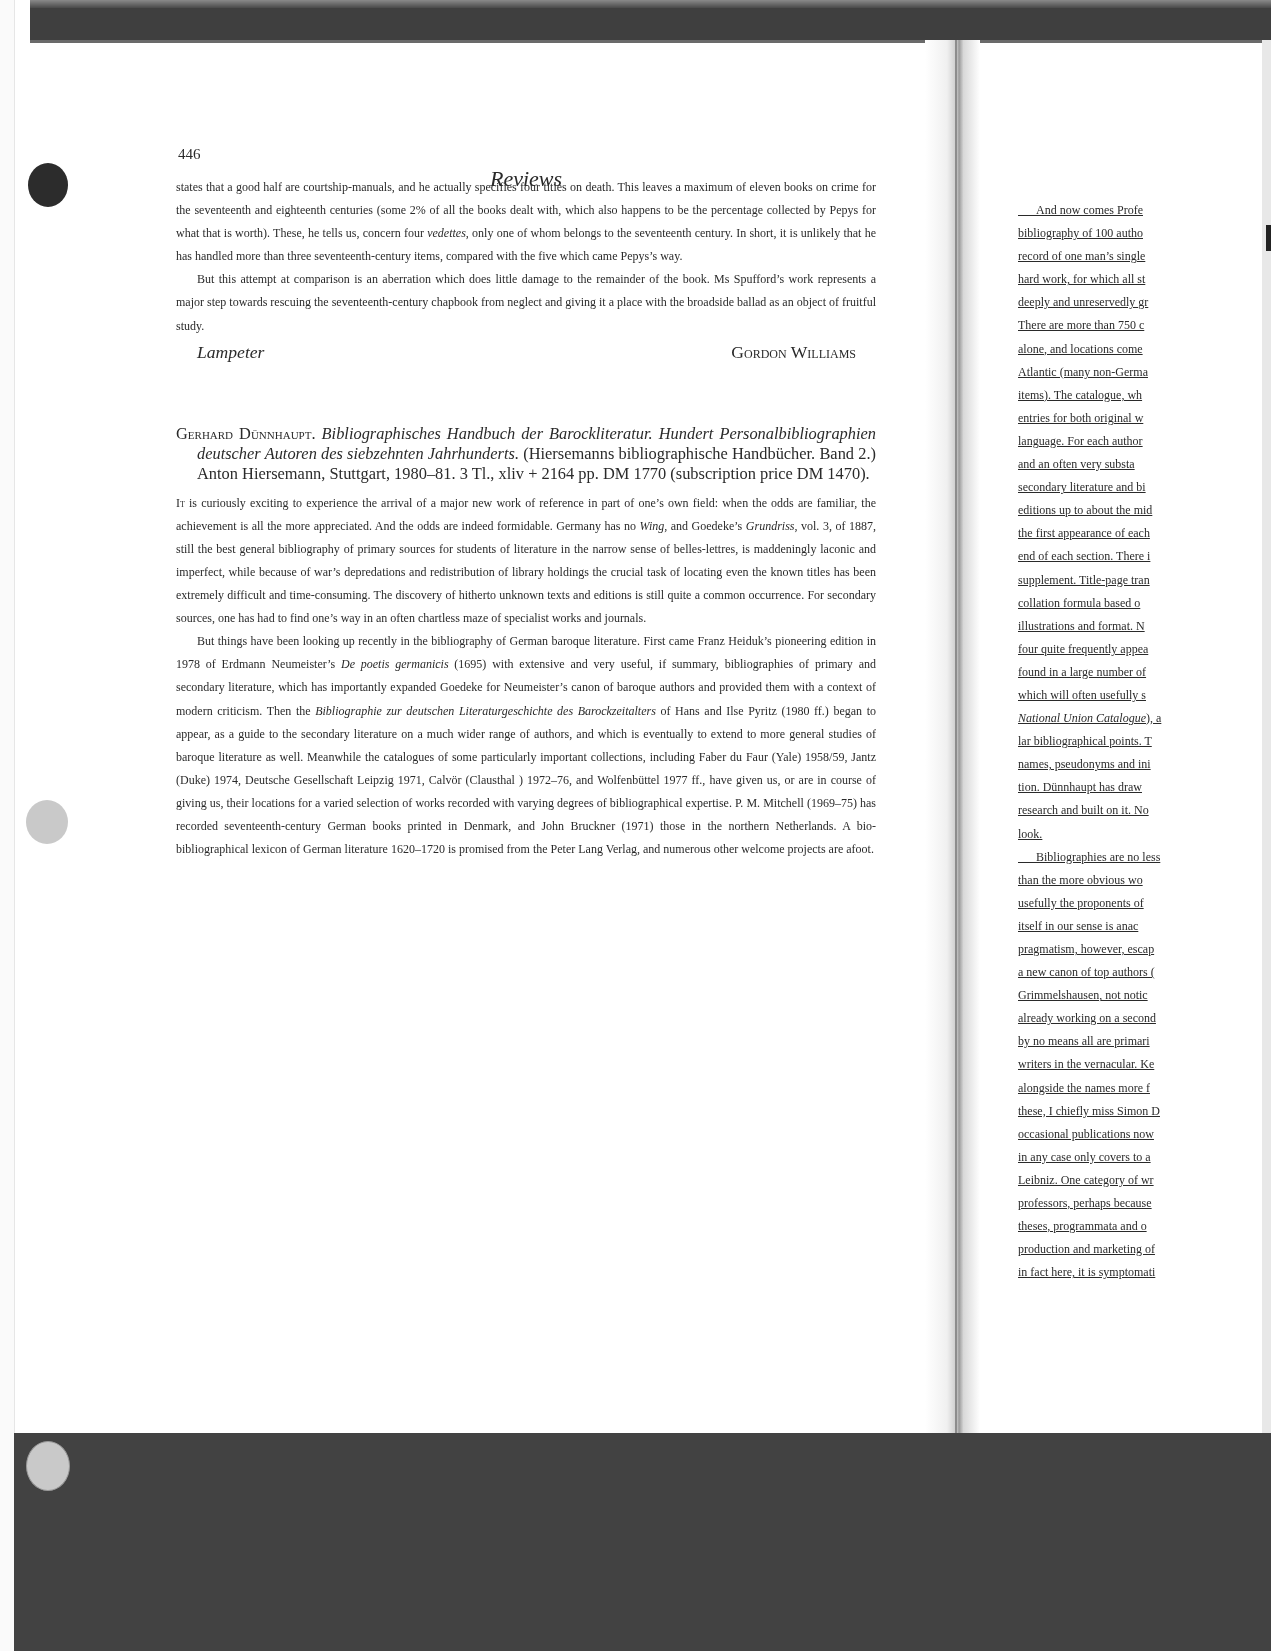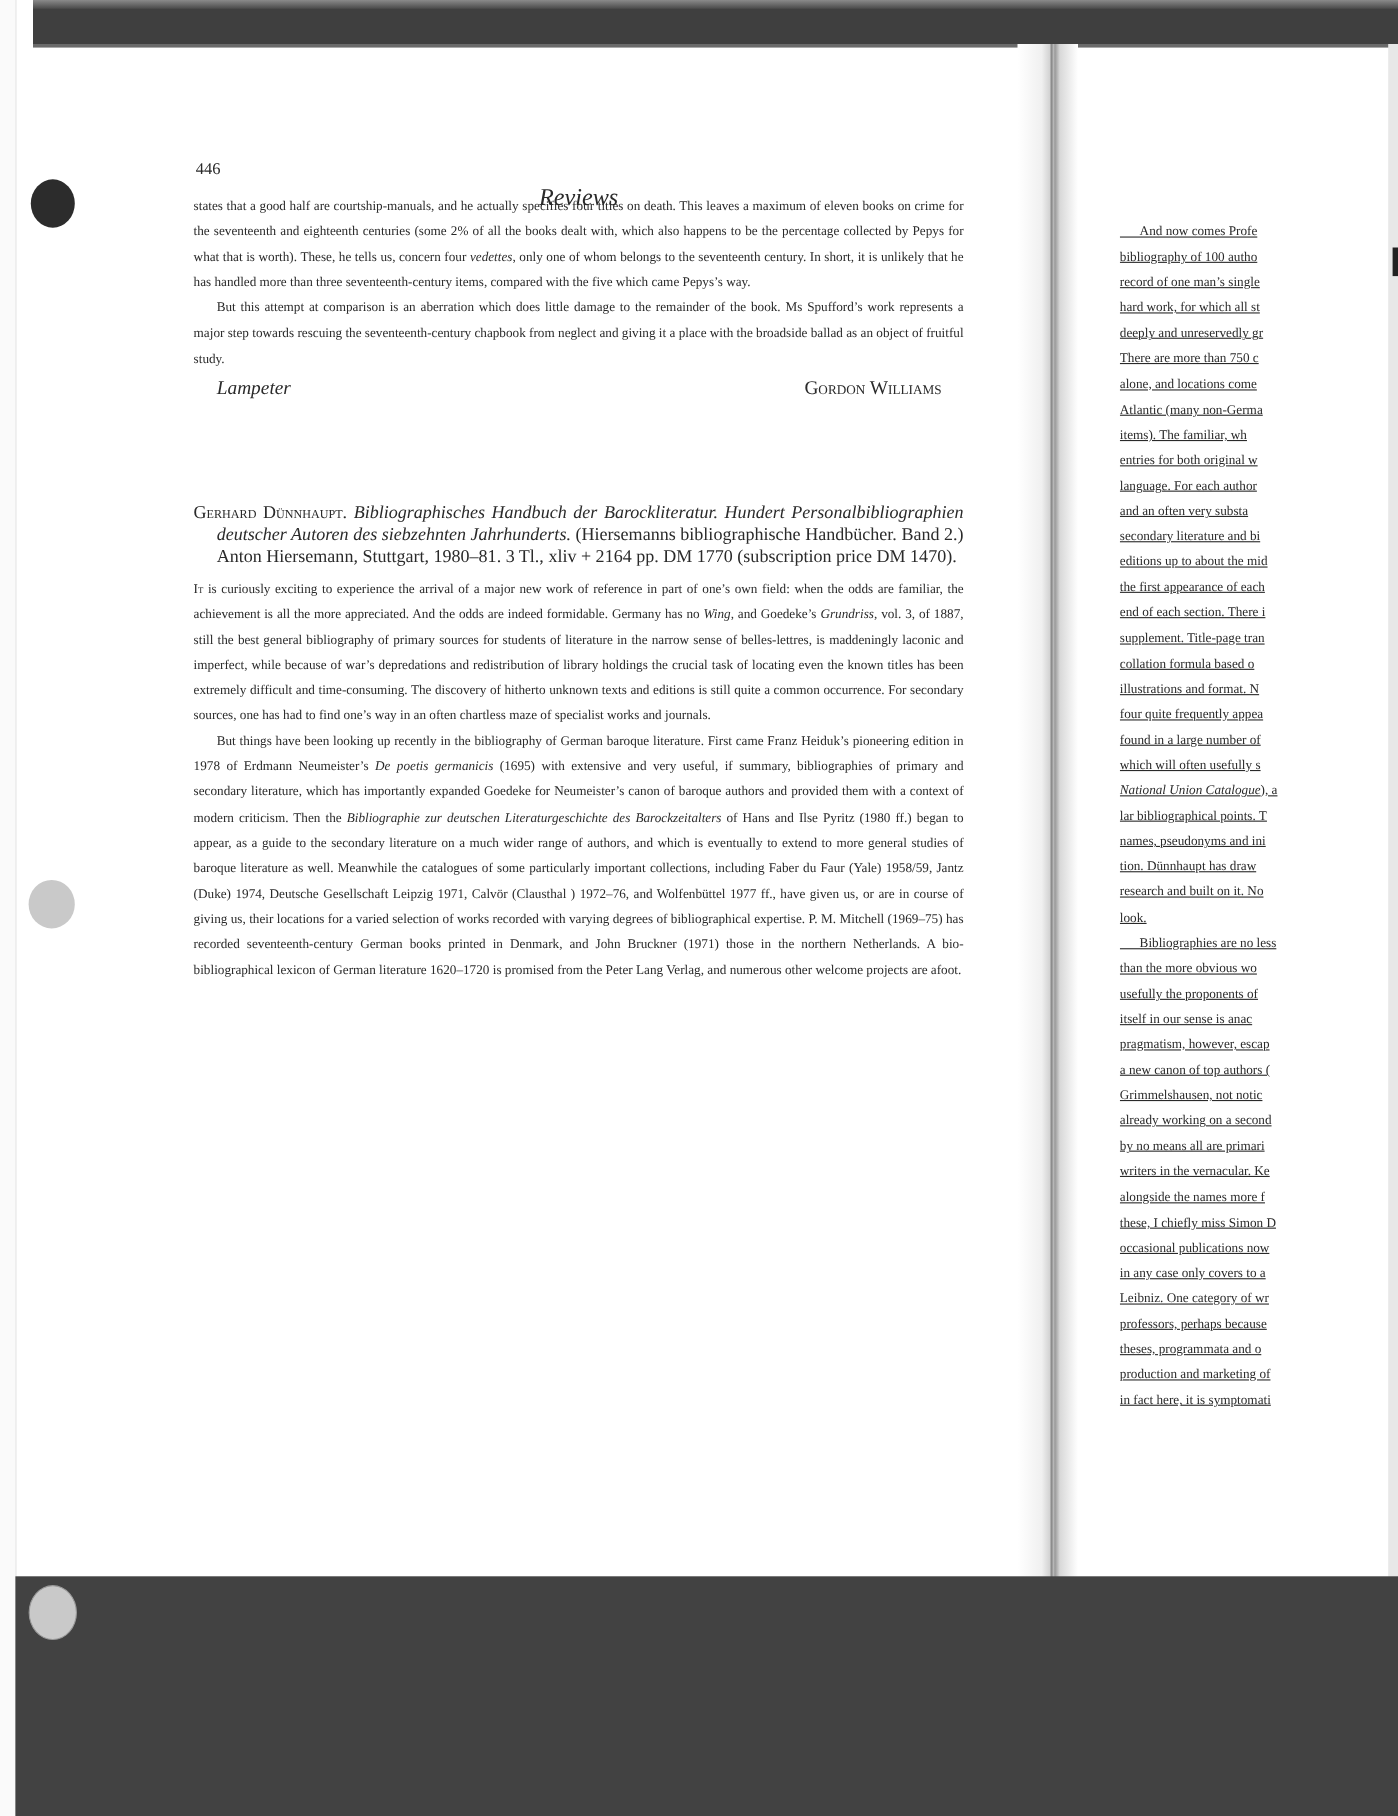--- a/index.html
+++ b/index.html
@@ -20,21 +20,21 @@
   .page-left { position:absolute; left:176px; top:140px; width:700px; }
   .header { position:relative; height:36px; }
   .page-number { position:absolute; left:2px; top:6px; font-size:15px; }
   .running-head { position:absolute; left:0; right:0; text-align:center; top:2px; font-size:22px; font-style:italic;margin-top:24px; }
   p { margin:0; font-size:12px; line-height:23.1px; text-align:justify; }
   .indent { text-indent:21px; }
   .sc { font-variant:small-caps; }
   .signoff { position:relative; height:26px; margin-top:4px; font-size:17.6px;text-align:right; }
   .place { position:absolute; left:21px; top:0; font-style:italic; }
   .reviewer { position:absolute; right:20px; top:0; font-variant:small-caps; }
-  .biblio { margin-top:88px; font-size:16.4px; line-height:20px; padding-left:21px; text-indent:-21px; text-align:justify;font-family:Liberation Serif, serif; }
+  .biblio { margin-top:56px; font-size:16.4px; line-height:20px; padding-left:21px; text-indent:-21px; text-align:justify;font-family:Liberation Serif, serif; }
   .review-body { margin-top:8px; }
   .clip { position:absolute; left:1018px; top:199px; width:245px; height:1100px; overflow:hidden;text-decoration:underline; }
 </style>
 </head>
 <body>
 
 <div class="left-edge"></div>
 <div class="top-band"></div>
 <div class="gutter"></div>
 <div class="gutter-line"></div>
@@ -70,21 +70,21 @@
 <div class="clip">
   <div id="right-lines">
       <p>  And now comes Profe</p>
       <p>bibliography of 100 autho</p>
       <p>record of one man’s single</p>
       <p>hard work, for which all st</p>
       <p>deeply and unreservedly gr</p>
       <p>There are more than 750 c</p>
       <p>alone, and locations come</p>
       <p>Atlantic (many non-Germa</p>
-      <p>items). The familiar, wh</p>
+      <p>items). The catalogue, wh</p>
       <p>entries for both original w</p>
       <p>language. For each author</p>
       <p>and an often very substa</p>
       <p>secondary literature and bi</p>
       <p>editions up to about the mid</p>
       <p>the first appearance of each</p>
       <p>end of each section. There i</p>
       <p>supplement. Title-page tran</p>
       <p>collation formula based o</p>
       <p>illustrations and format. N</p>

